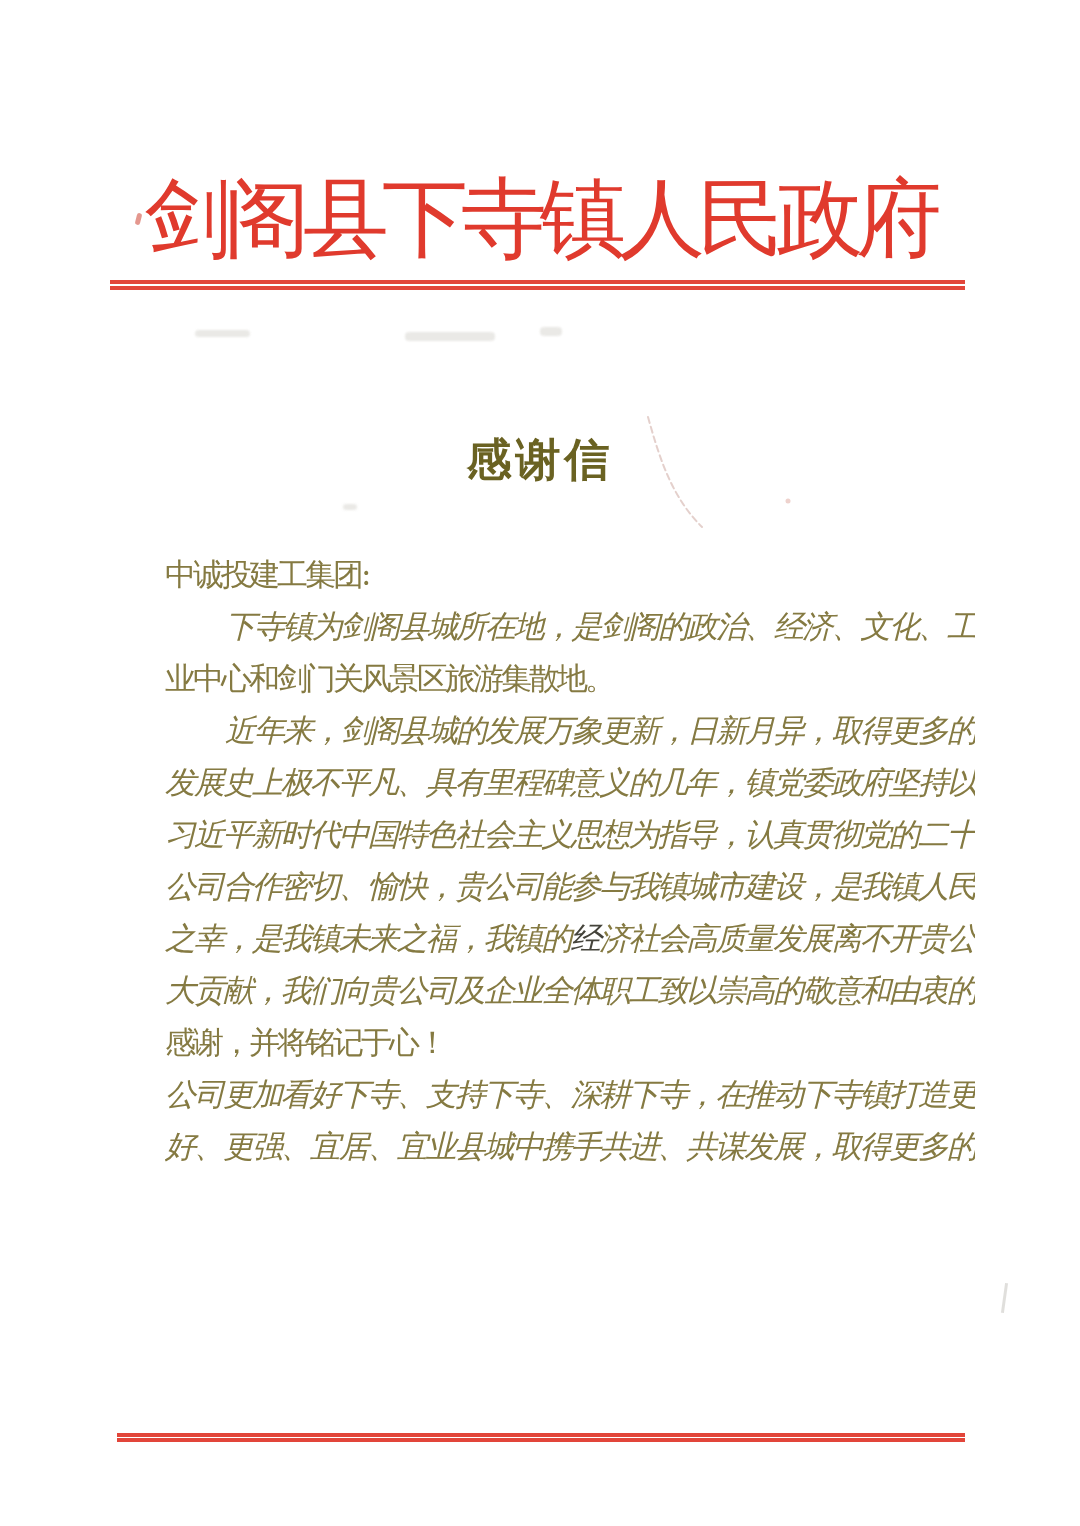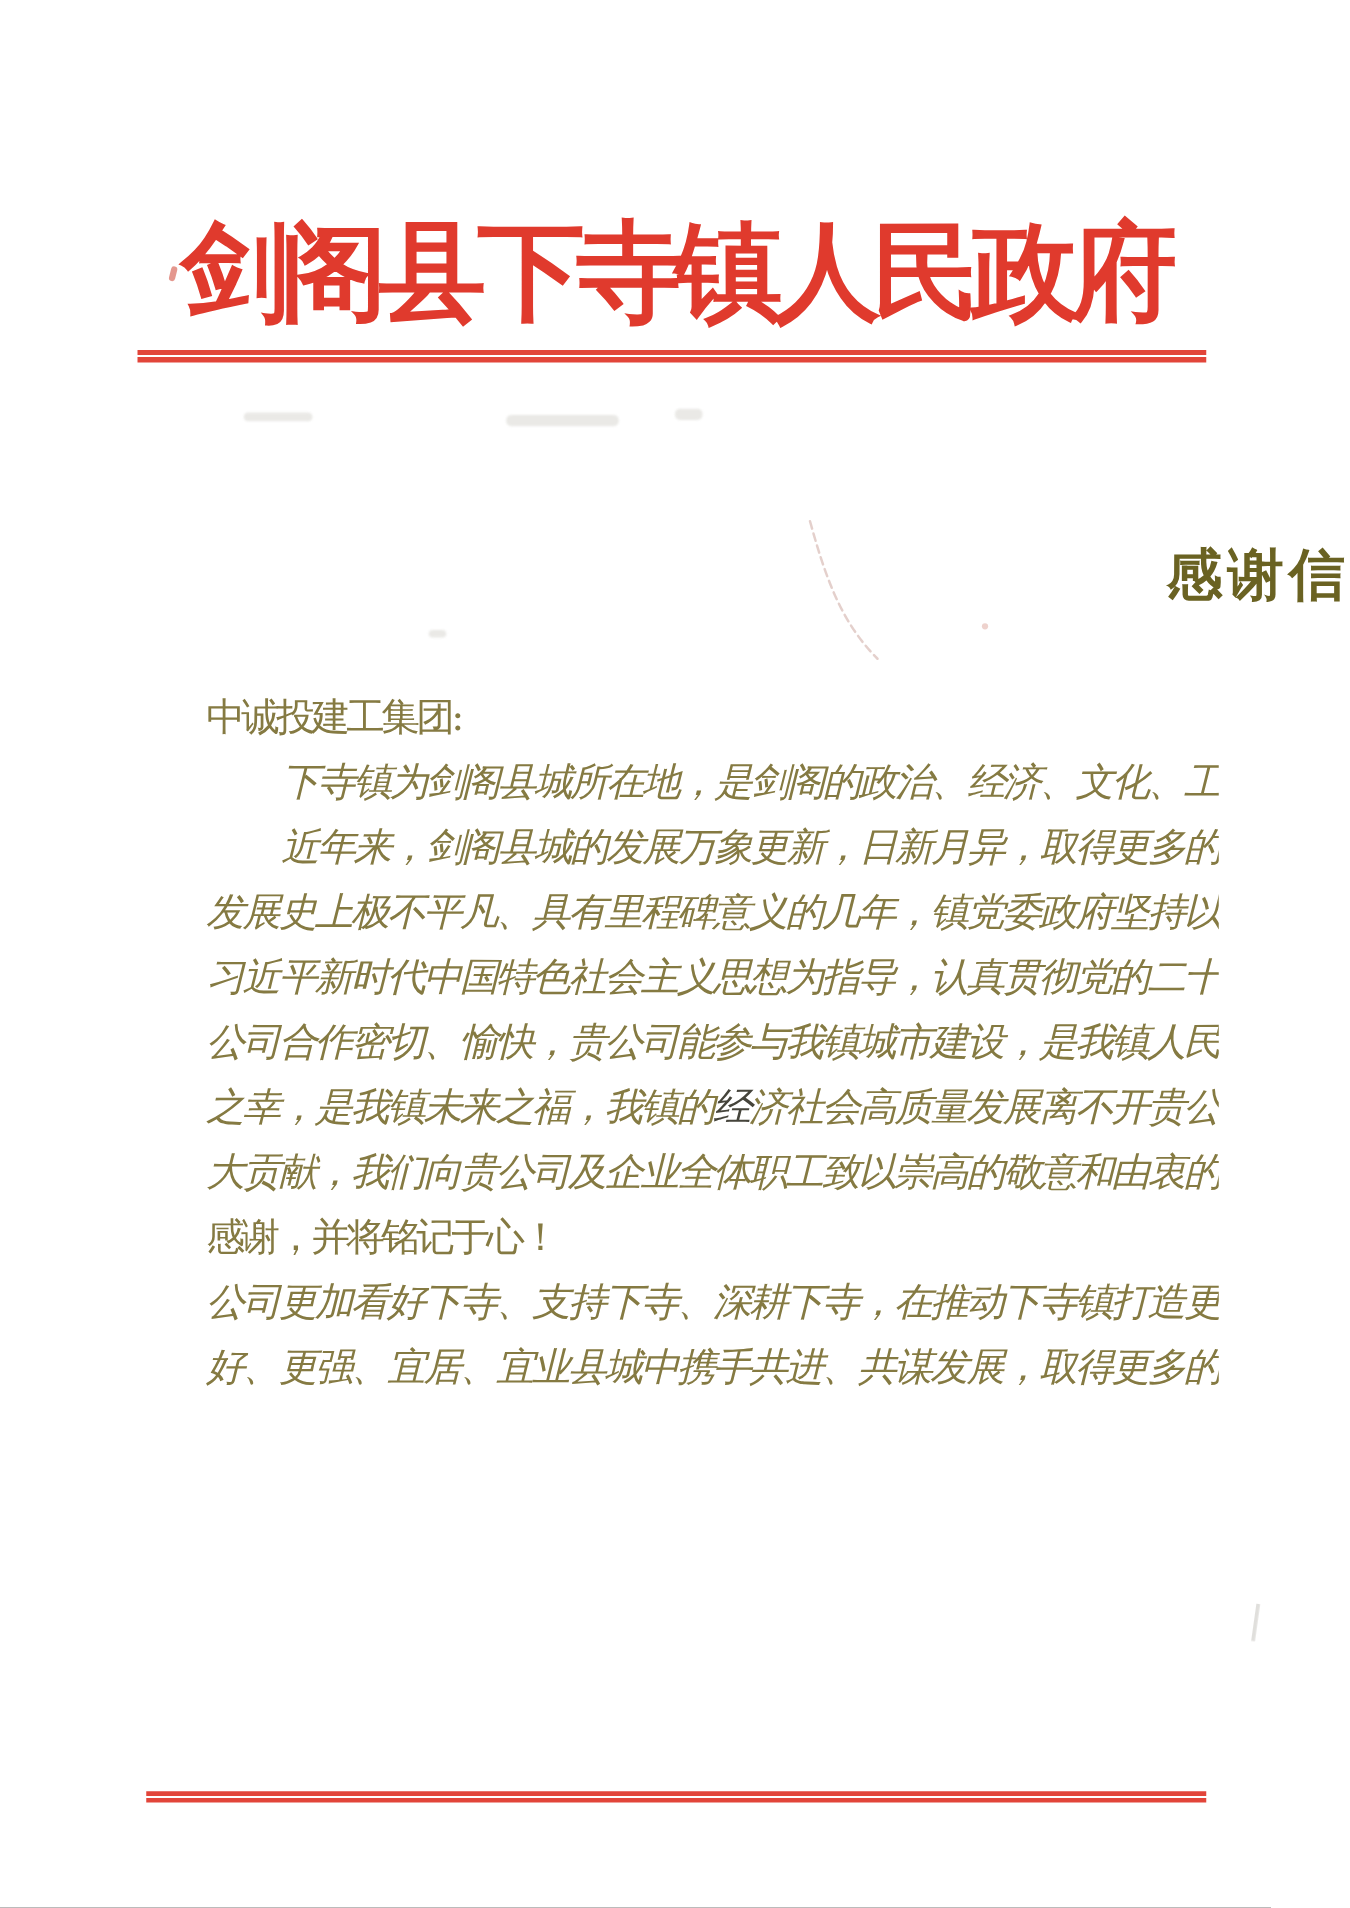--- a/index.html
+++ b/index.html
@@ -16,21 +16,21 @@
   
   .gov-title {
     position: absolute;
     top: 168px;
     left: 0;
     width: 100%;
     margin: 0;
     text-align: center;
     font-size: 86px;
     line-height: 100px;
-    font-weight: bold;
+    font-weight: normal;
     color: #e03a2d;
     letter-spacing: -7px;
     white-space: nowrap;
   }
   .rule {
     position: absolute;
     background: linear-gradient(to bottom,
       #e2453a 0%, #e2453a 40%,
       #ffffff 40%, #ffffff 56%,
       #e2453a 56%, #e2453a 100%);
@@ -38,21 +38,21 @@
   .rule-top    { left: 110px; top: 280px;  width: 855px; height: 10px; }
   .rule-bottom { left: 117px; top: 1433px; width: 848px; height: 9px; }
 
   
   .letter-title {
     position: absolute;
     top: 434px;
     left: 0;
     width: 100%;
     margin: 0;
-    text-align: right;
+    text-align: center;
     font-size: 45px;
     line-height: 52px;
     font-weight: bold;
     color: #6a6222;
     letter-spacing: 4px;
   }
 
   
   .body {
     position: absolute;
@@ -106,20 +106,21 @@
   <header>
     <h1 class="gov-title">剑阁县下寺镇人民政府</h1>
     <div class="rule rule-top"></div>
   </header>
 
   <h2 class="letter-title">感谢信</h2>
 
   <main class="body">
     <div class="line">中诚投建工集团:</div>
     <div class="line ind just">下寺镇为剑阁县城所在地，是剑阁的政治、经济、文化、工</div>
+    <div class="line">业中心和剑门关风景区旅游集散地。</div>
     <div class="line ind just">近年来，剑阁县城的发展万象更新，日新月异，取得更多的</div>
     <div class="line just">发展史上极不平凡、具有里程碑意义的几年，镇党委政府坚持以</div>
     <div class="line just">习近平新时代中国特色社会主义思想为指导，认真贯彻党的二十</div>
     <div class="line just">公司合作密切、愉快，贵公司能参与我镇城市建设，是我镇人民</div>
     <div class="line just"><span>之幸，是我镇未来之福，我镇的</span><span class="dark">经</span><span>济社会高质量发展离不开贵公</span></div>
     <div class="line just">大贡献，我们向贵公司及企业全体职工致以崇高的敬意和由衷的</div>
     <div class="line">感谢，并将铭记于心！</div>
     <div class="line just">公司更加看好下寺、支持下寺、深耕下寺，在推动下寺镇打造更</div>
     <div class="line just">好、更强、宜居、宜业县城中携手共进、共谋发展，取得更多的</div>
   </main>

